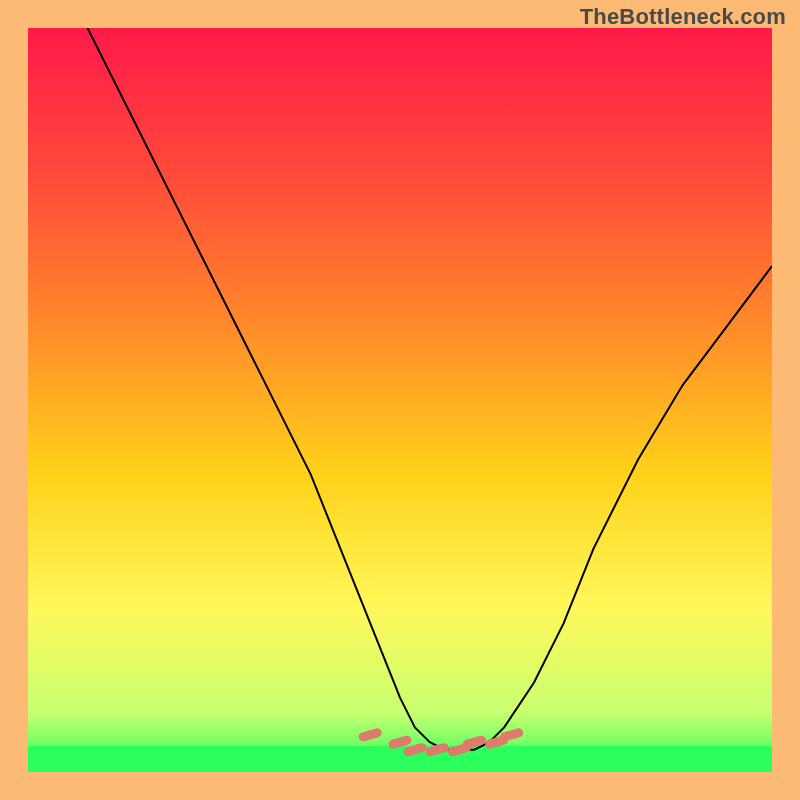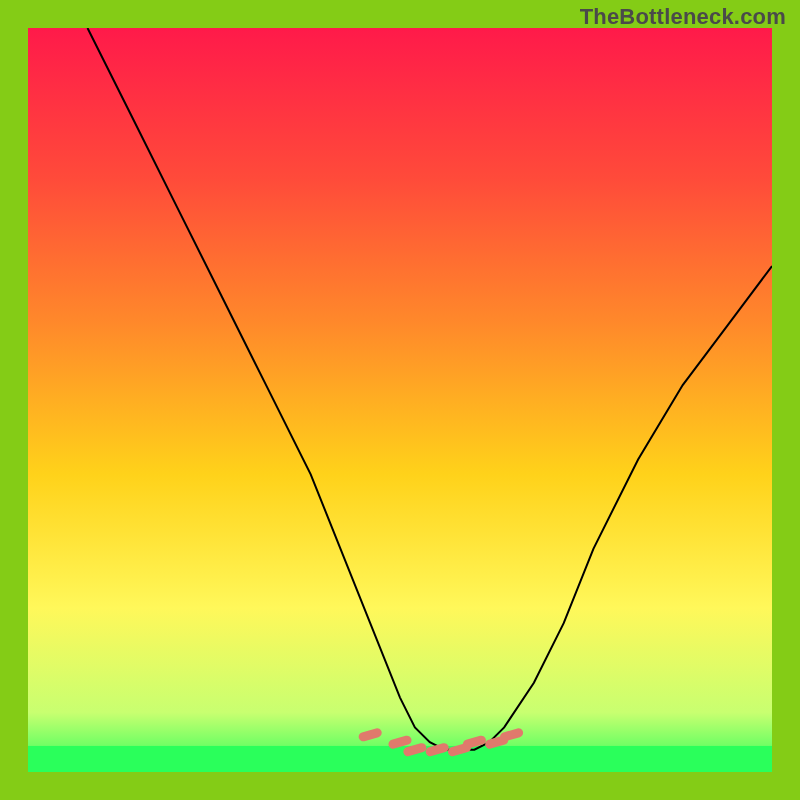--- a/index.html
+++ b/index.html
@@ -8,21 +8,21 @@
     width: 800px;
     height: 800px;
     background: #000;
     overflow: hidden;
     font-family: Arial, Helvetica, sans-serif;
   }
   .stage {
     position: relative;
     width: 800px;
     height: 800px;
-    background: #84cc16;
+    background: #fdba74;
   }
   .watermark {
     position: absolute;
     top: 4px;
     right: 14px;
     color: #4a4a4a;
     font-size: 22px;
     font-weight: 600;
     letter-spacing: 0.2px;
     z-index: 20;

